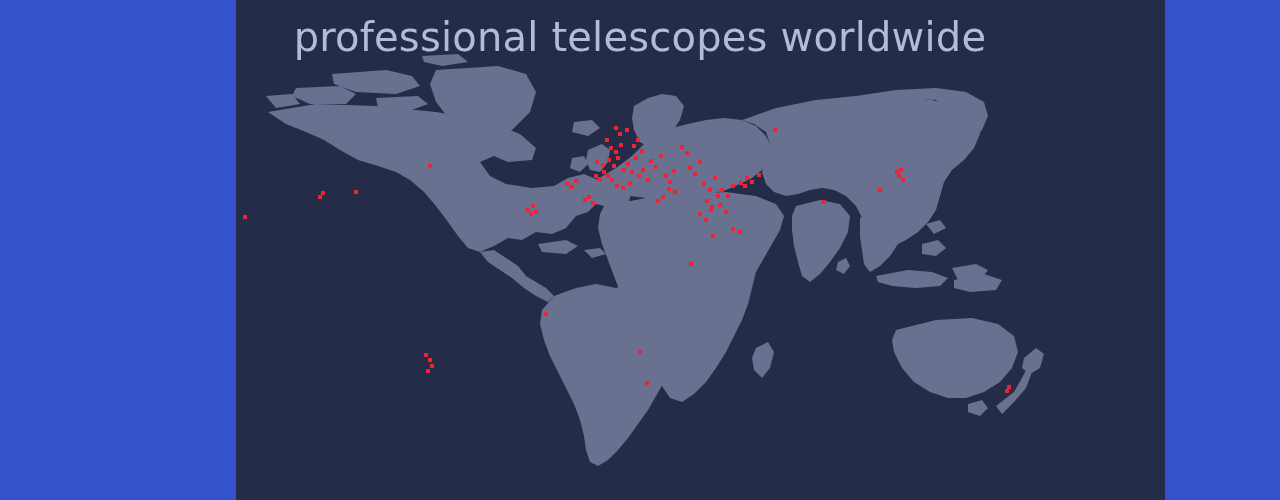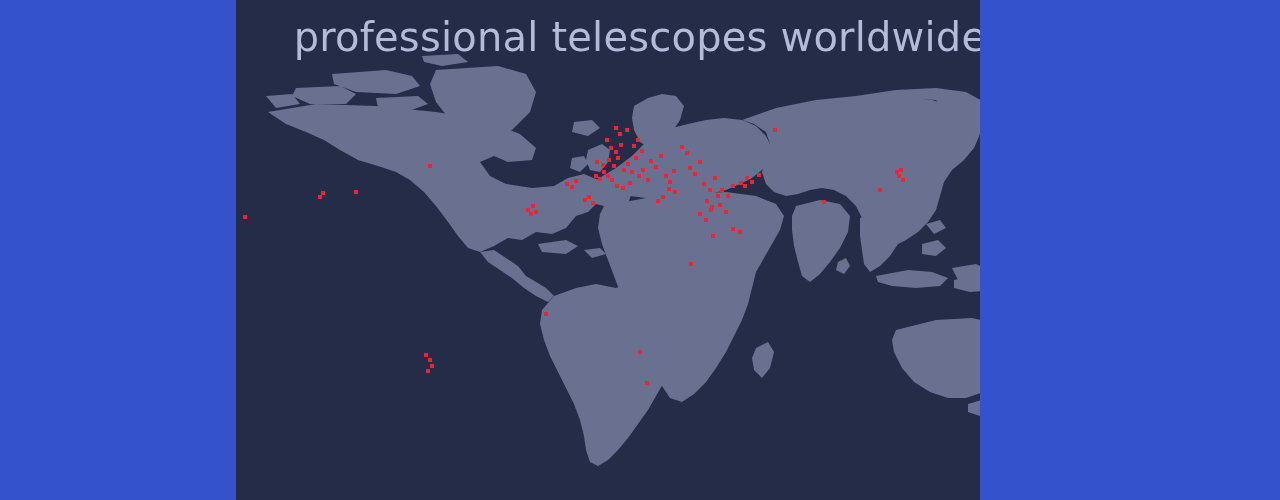--- a/index.html
+++ b/index.html
@@ -14,24 +14,25 @@
   #page {
     position: relative;
     width: 1280px;
     height: 500px;
     background: #3352cc;
   }
   #map-panel {
     position: absolute;
     left: 236px;
     top: 0;
-    width: 744px;
+    width: 904px;
     height: 500px;
     background: #252c48;
     overflow: hidden;
+    padding-left: 25px;
   }
   #map-title {
     position: absolute;
     left: 0;
     top: 14px;
     width: 808px;
     text-align: center;
     color: #b4bbd8;
     font-size: 40px;
     font-weight: 400;

